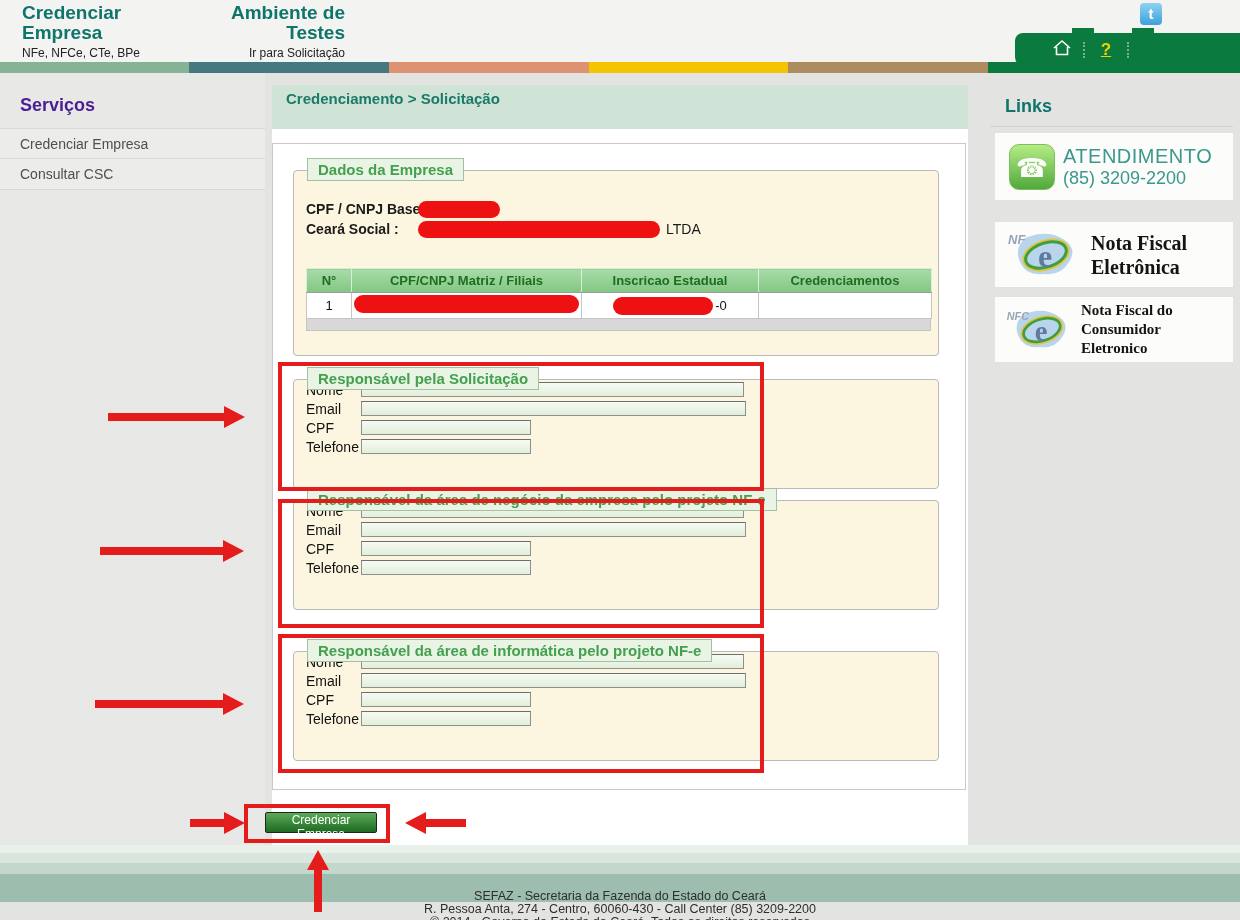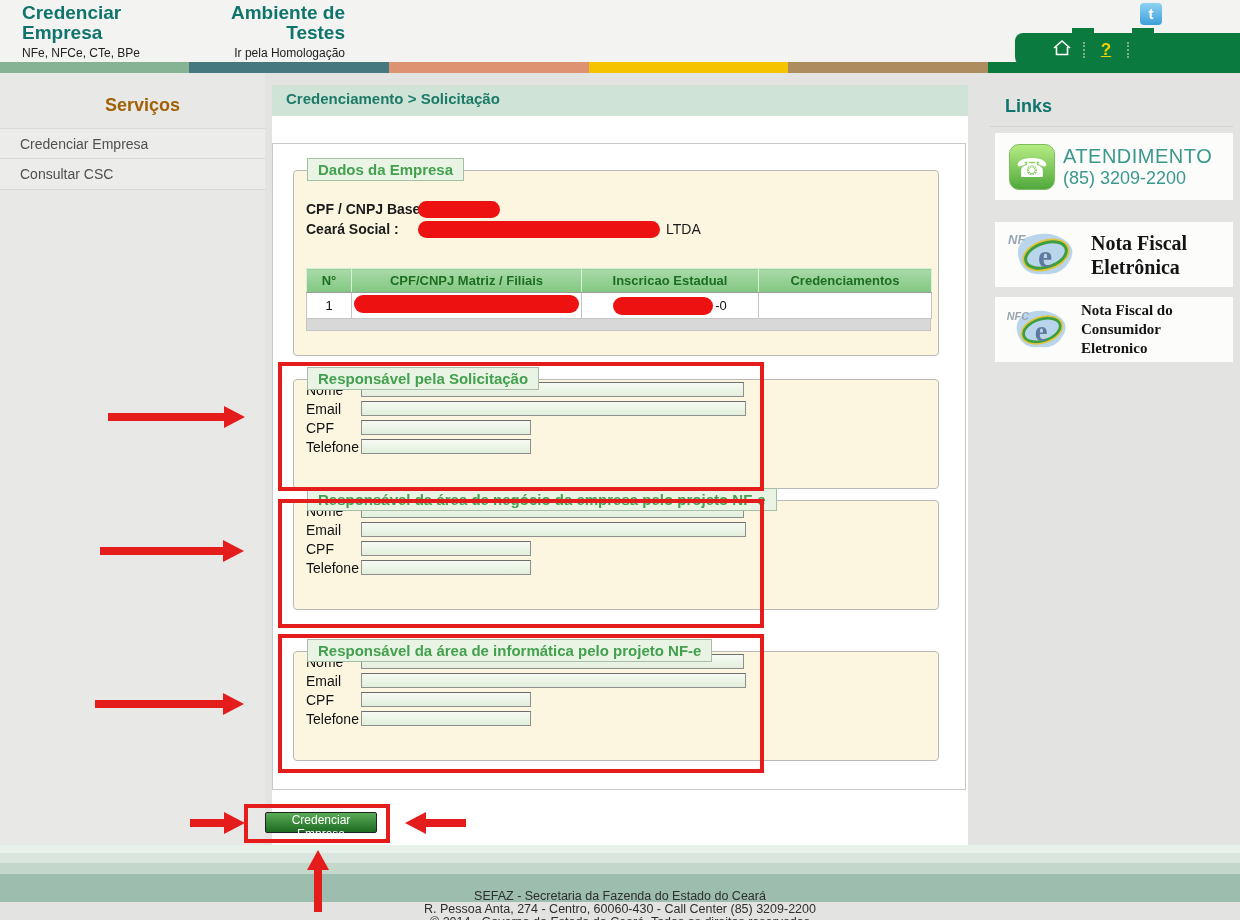--- a/index.html
+++ b/index.html
@@ -22,28 +22,28 @@
   .nav-ico { width:22px; text-align:center; color:#fff; cursor:pointer; }
   .nav-sep { height:16px; border-left:2px dotted #7fae92; margin:0 10px; }
   .nav-help { color:#f2d200; font-weight:bold; font-size:17px; text-decoration:underline; cursor:pointer; }
 
   
   .stripe { position:absolute; left:0; top:62px; width:1240px; height:11px; display:flex; }
   .stripe span { height:11px; display:block; }
 
   
   .sidebar { position:absolute; left:0; top:73px; width:265px; height:772px; background:#e8e8e6; }
-  .sidebar-title { padding:22px 0 12px 20px; font-size:18px; font-weight:bold; color:#a16207;text-align:center; }
+  .sidebar-title { padding:22px 0 12px 20px; font-size:18px; font-weight:bold; color:#4c1d95; }
   .side-item { height:31px; line-height:31px; padding-left:20px; font-size:14px; color:#4f4f4f;
                border-bottom:1px solid #d8d8d6; background:#ececea; cursor:pointer; }
   .side-item:first-child { border-top:1px solid #d8d8d6; }
 
   
   .main { position:absolute; left:272px; top:85px; width:696px; height:760px; background:#fff; }
-  .breadcrumb { height:31px; background:#cfe3d6; color:#1c7a68; font-weight:bold; font-size:15px;
+  .breadcrumb { height:44px; background:#cfe3d6; color:#1c7a68; font-weight:bold; font-size:15px;
                 line-height:28px; padding-left:14px; }
   .content-box { position:absolute; left:0; top:58px; width:694px; height:647px;
                  border:1px solid #c9c9c9; background:#fff; }
 
   .fieldset { position:absolute; left:20px; width:646px; background:#fcf5e0;
               border:1px solid #b9b9b9; border-radius:4px; }
   .legend { position:absolute; top:-13px; left:13px; background:#e9f4e5; border:1px solid #a5bfa5;
             color:#43a04d; font-weight:bold; font-size:15px; padding:2px 10px; white-space:nowrap; }
 
   .fs-company { top:26px; height:186px; }
@@ -133,21 +133,21 @@
 
 <div class="page">
 
   <div class="header">
     <div class="brand brand1">
       <div class="brand-title">Credenciar Empresa</div>
       <div class="brand-sub">NFe, NFCe, CTe, BPe</div>
     </div>
     <div class="brand brand2">
       <div class="brand-title">Ambiente de Testes</div>
-      <div class="brand-sub">Ir pela Homologação</div>
+      <div class="brand-sub">Ir para Solicitação</div>
     </div>
     <div class="twitter">t</div>
     <div class="navtab" style="left:1072px"></div>
     <div class="navtab" style="left:1132px"></div>
     <div class="navbar">
       <span class="nav-ico">
         <svg width="20" height="18" viewBox="0 0 20 18">
             <path d="M2 9 L10 2 L18 9 M4.5 8 V15.5 H15.5 V8" fill="none" stroke="#fff" stroke-width="1.6"></path>
           </svg>
       </span>

